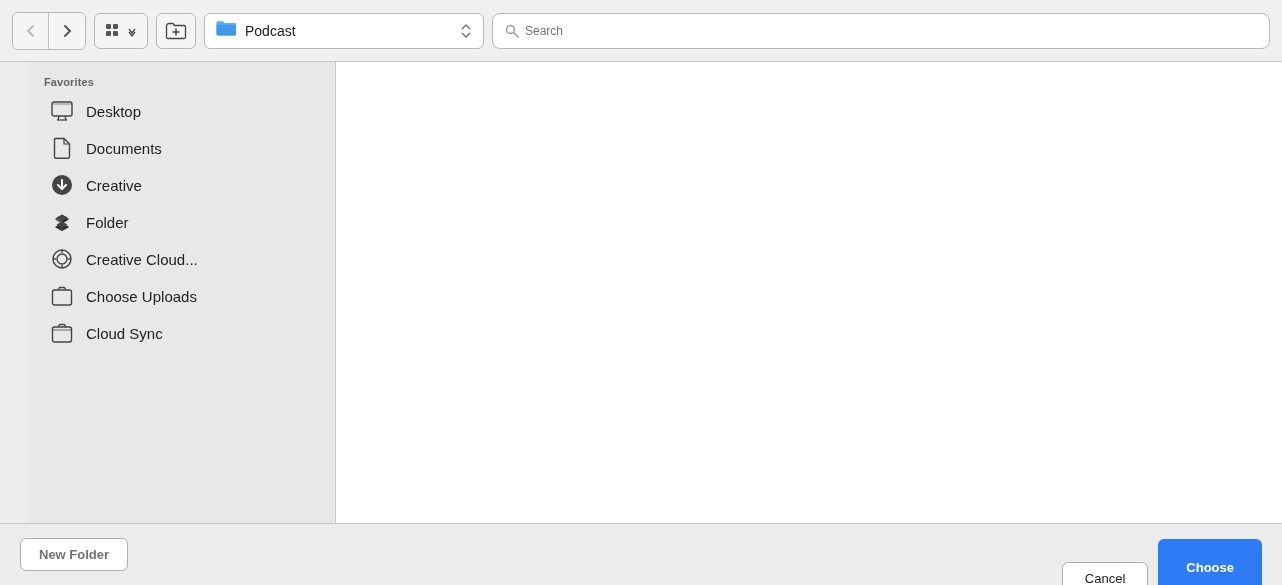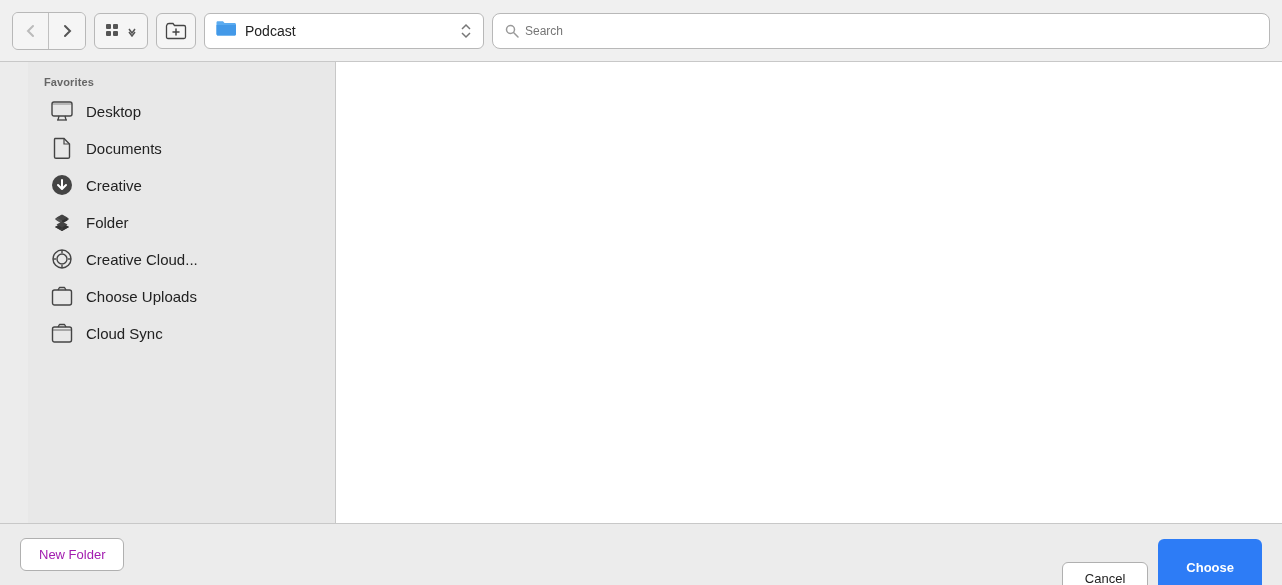--- a/index.html
+++ b/index.html
@@ -199,22 +199,22 @@
       flex-shrink: 0;
     }
 
     .new-folder-btn {
       background: white;
       border: 1px solid #b0b0b0;
       border-radius: 6px;
       padding: 8px 18px;
       font-size: 13px;
       cursor: pointer;
-      color: #a21caf;
-      font-weight: 400;
+      color: #737373;
+      font-weight: 700;
     }
 
     .bottom-right-btns {
       display: flex;
       gap: 10px;
     }
 
     .cancel-btn {
       background: white;
       border: 1px solid #b0b0b0;

